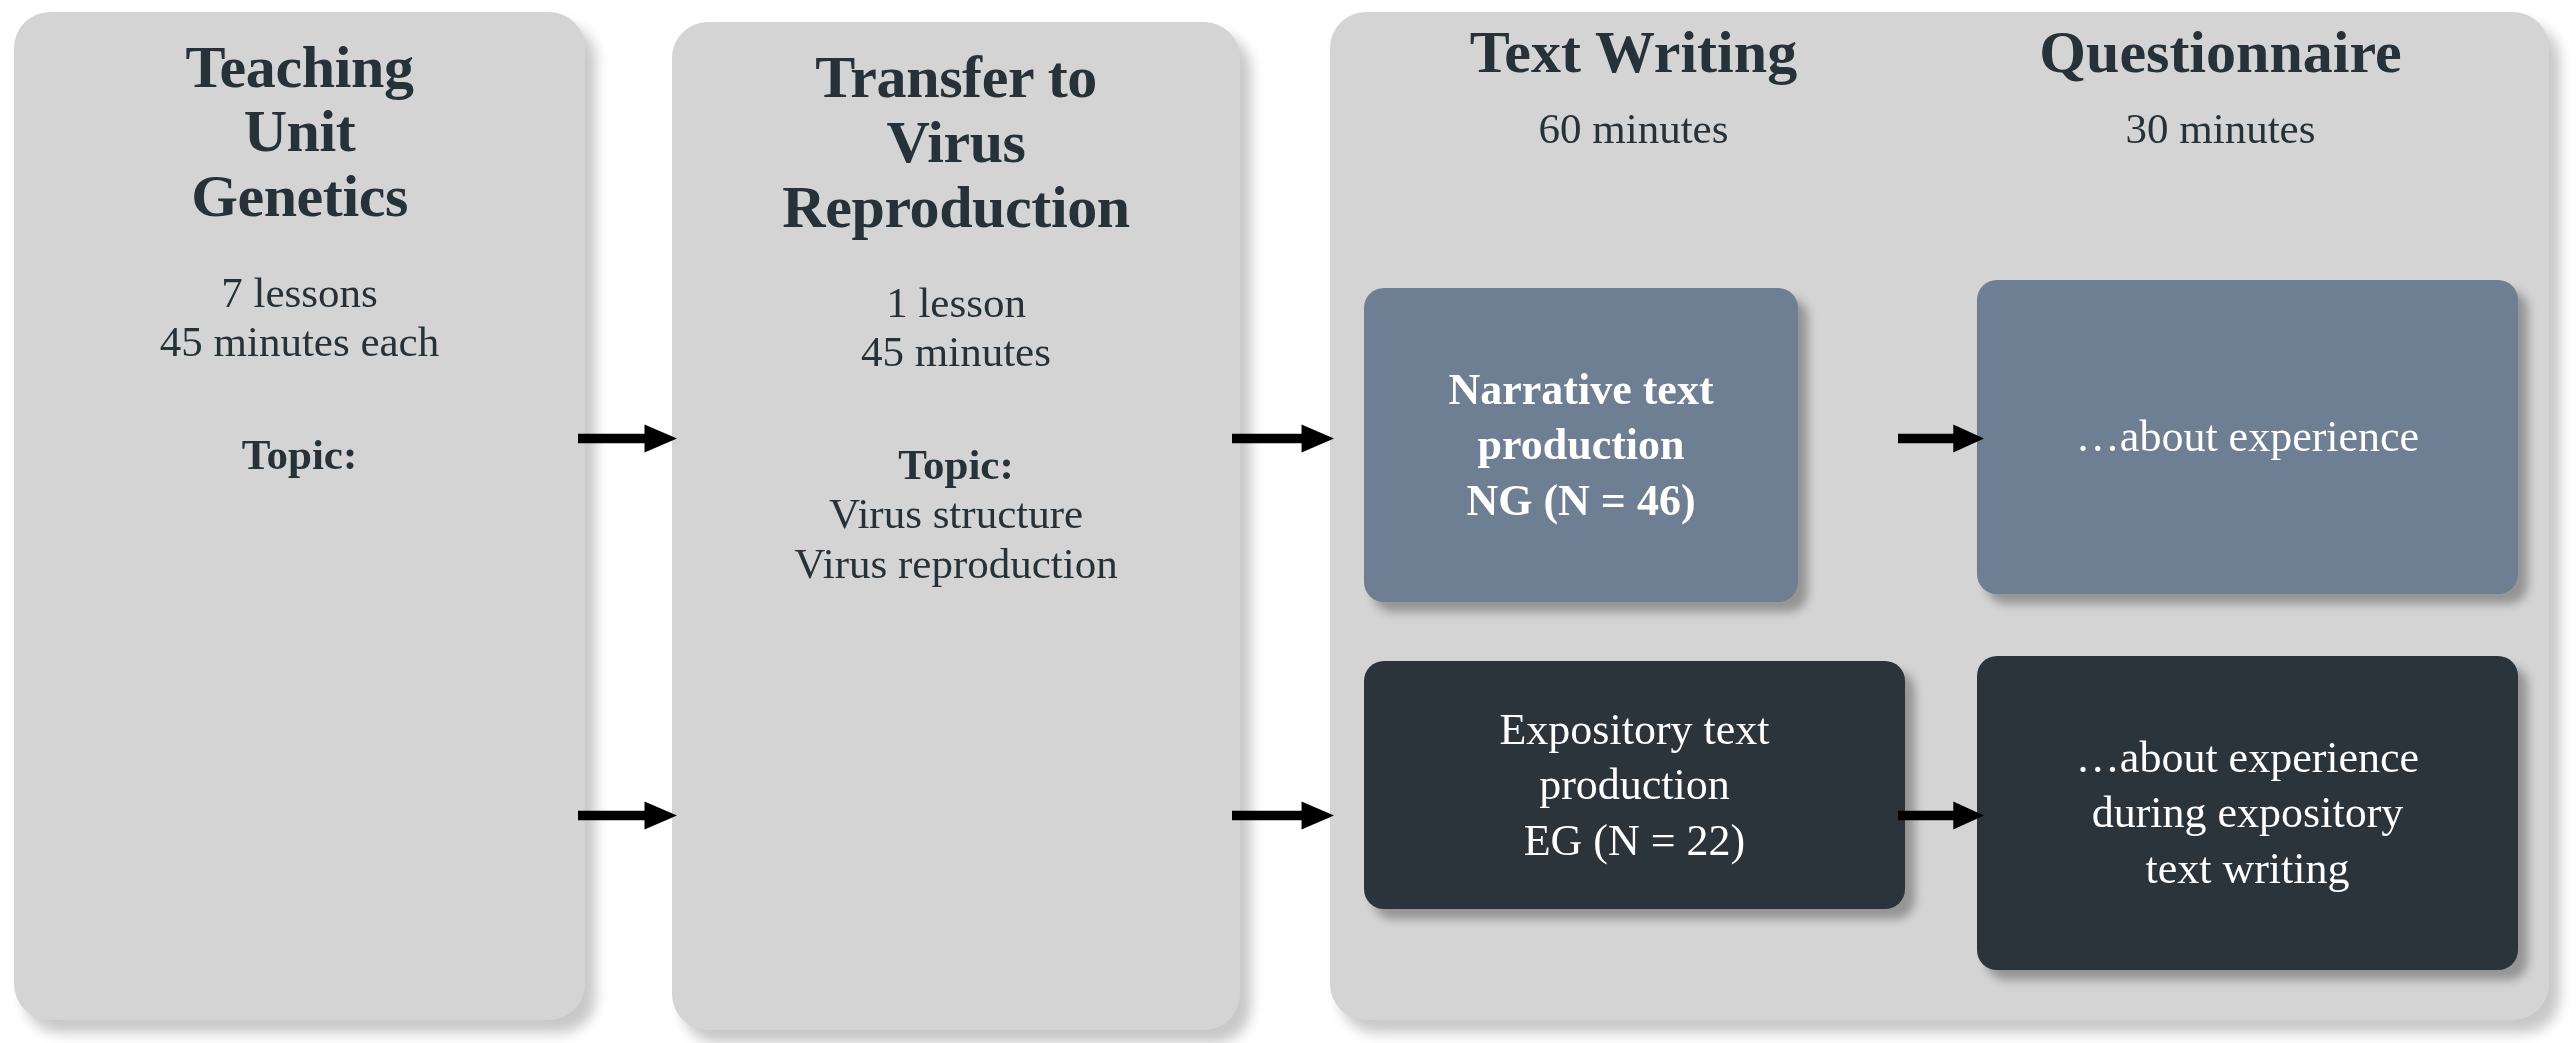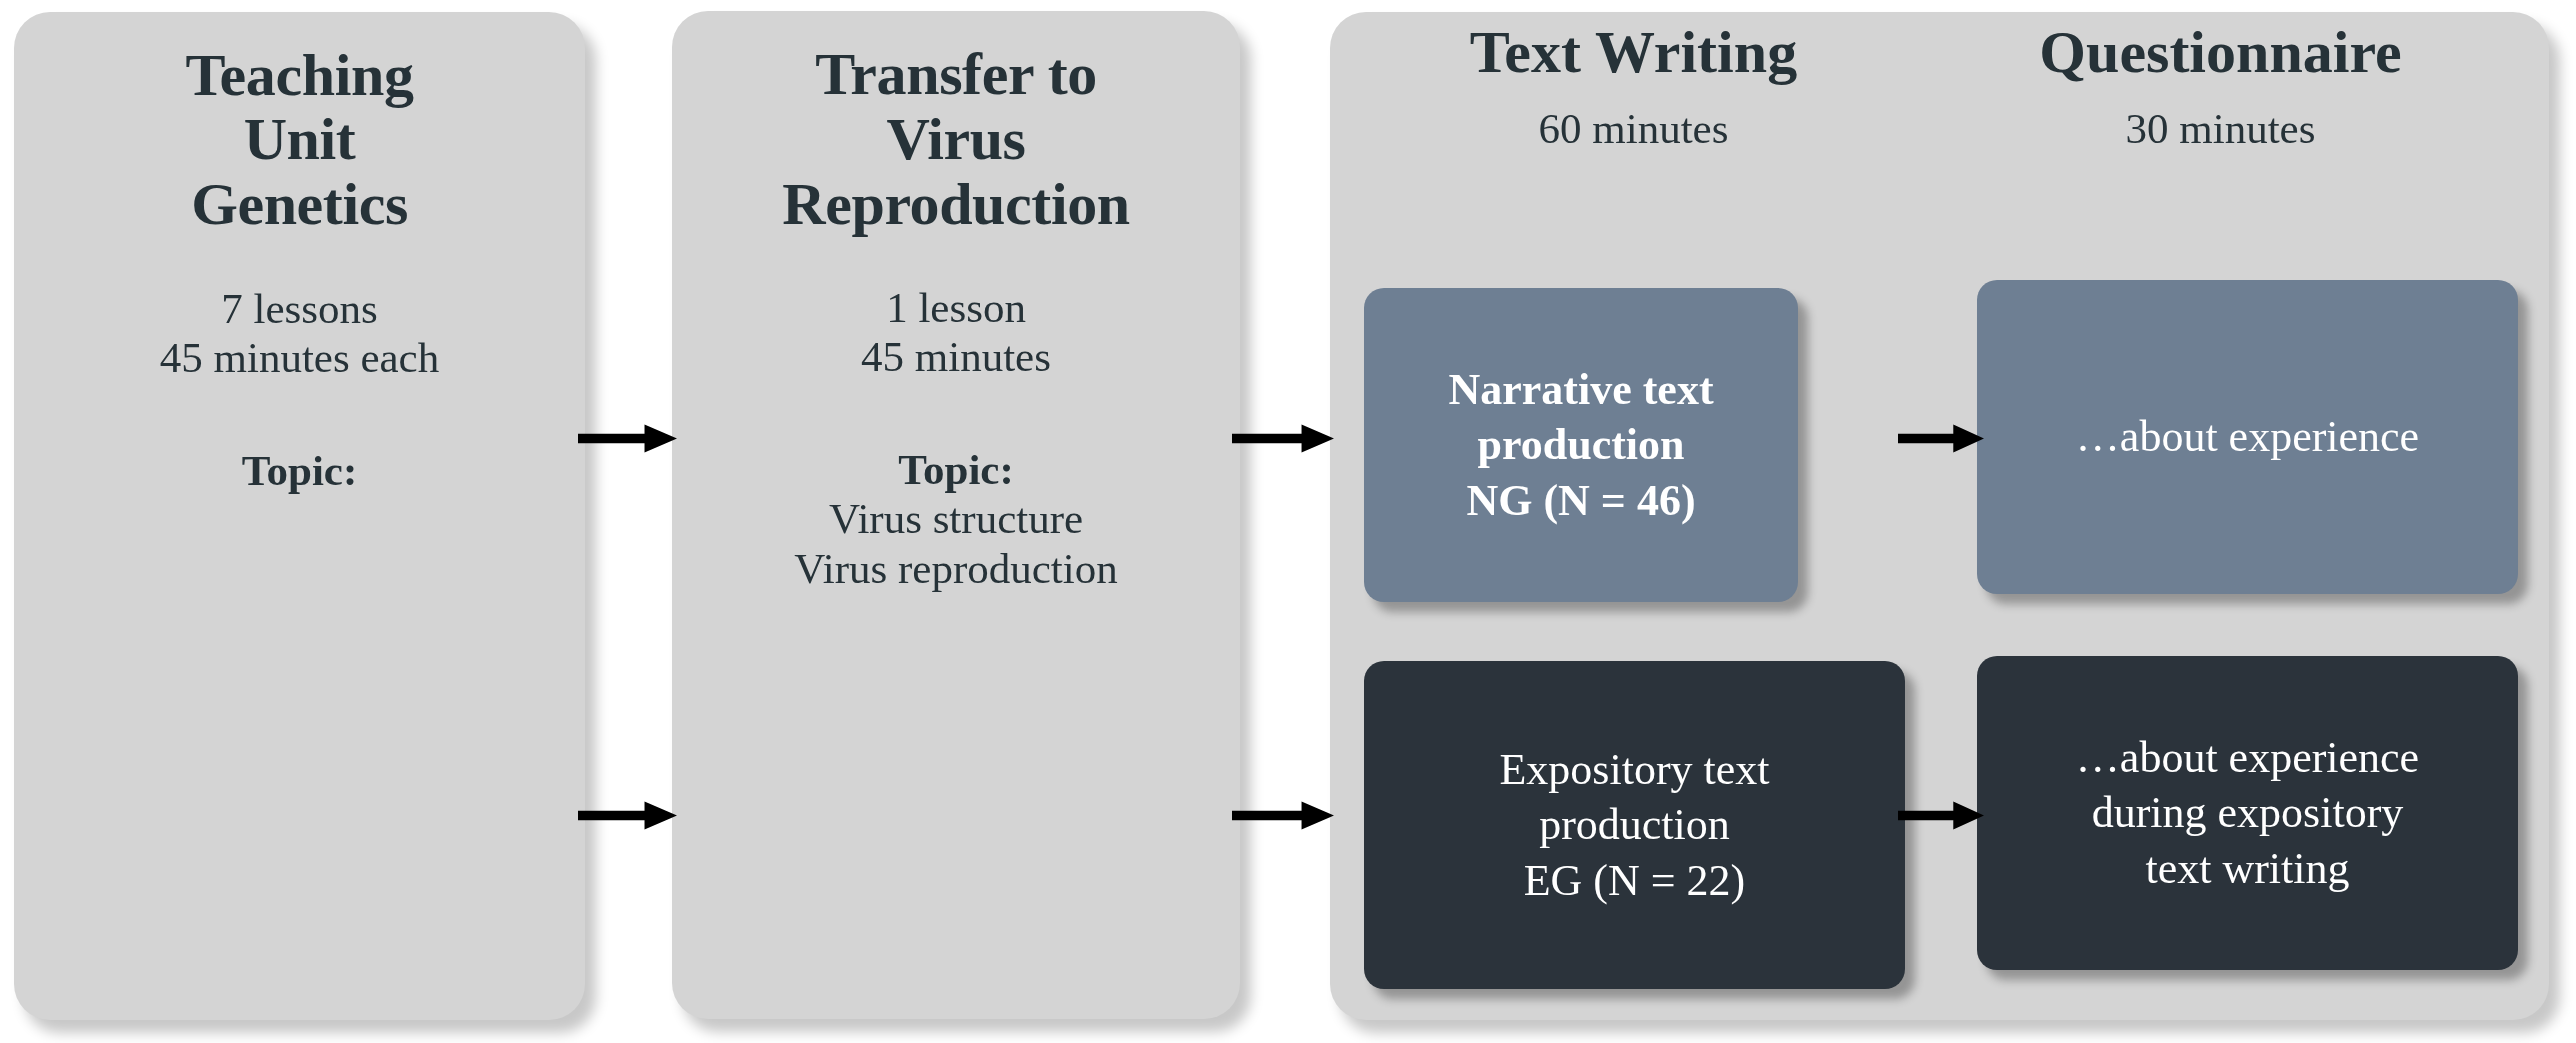--- a/index.html
+++ b/index.html
@@ -20,31 +20,31 @@
   
   .panel {
     position: absolute;
     background: #d4d4d4;
     border-radius: 36px;
     box-shadow: 10.8px 12.4px 12.4px rgba(0,0,0,0.22);
     box-sizing: border-box;
   }
 
   #panel-teaching  { left: 14px;   top: 11.6px; width: 571px;  height: 1008px; }
-  #panel-transfer  { left: 672px;  top: 11px; width: 568px;  height: 1008px; }
+  #panel-transfer  { left: 672px;  top: 22px; width: 568px;  height: 1008px; }
   #panel-study     { left: 1330px; top: 11.6px; width: 1219px; height: 1008px; }
 
   
   .panel-title {
     text-align: center;
     font-weight: bold;
     font-size: 60px;
     line-height: 1.08;
     letter-spacing: -0.4px;
-    margin: 8px;
+    margin: 0;
     padding: 0;
   }
   .panel-sub {
     text-align: center;
     font-size: 43px;
     line-height: 1.14;
     margin: 8px;
     padding: 0;
   }
   .topic-head {
@@ -102,21 +102,21 @@
     font-size: 44px;
     line-height: 1.26;
     box-sizing: border-box;
     padding: 4.6px 14px;
   }
   .card.ng   { background: #6e7f93; }
   .card.eg   { background: #2b333b; }
 
   #card-narrative  { left: 1364px; top: 288px;  width: 434px; height: 314px; font-weight: bold; }
   #card-q-story    { left: 1977px; top: 280px;  width: 541px; height: 314px; }
-  #card-expository { left: 1364px; top: 661px;  width: 541px; height: 328px; }
+  #card-expository { left: 1364px; top: 661px;  width: 541px; height: 248px; }
   #card-q-expos    { left: 1977px; top: 656px;  width: 541px; height: 314px; }
 
   .card .lines { width: 100%; }
   .card .lines div { margin: 0; }
 
   
   .arrow {
     position: absolute;
     height: 31px;
     display: block;

